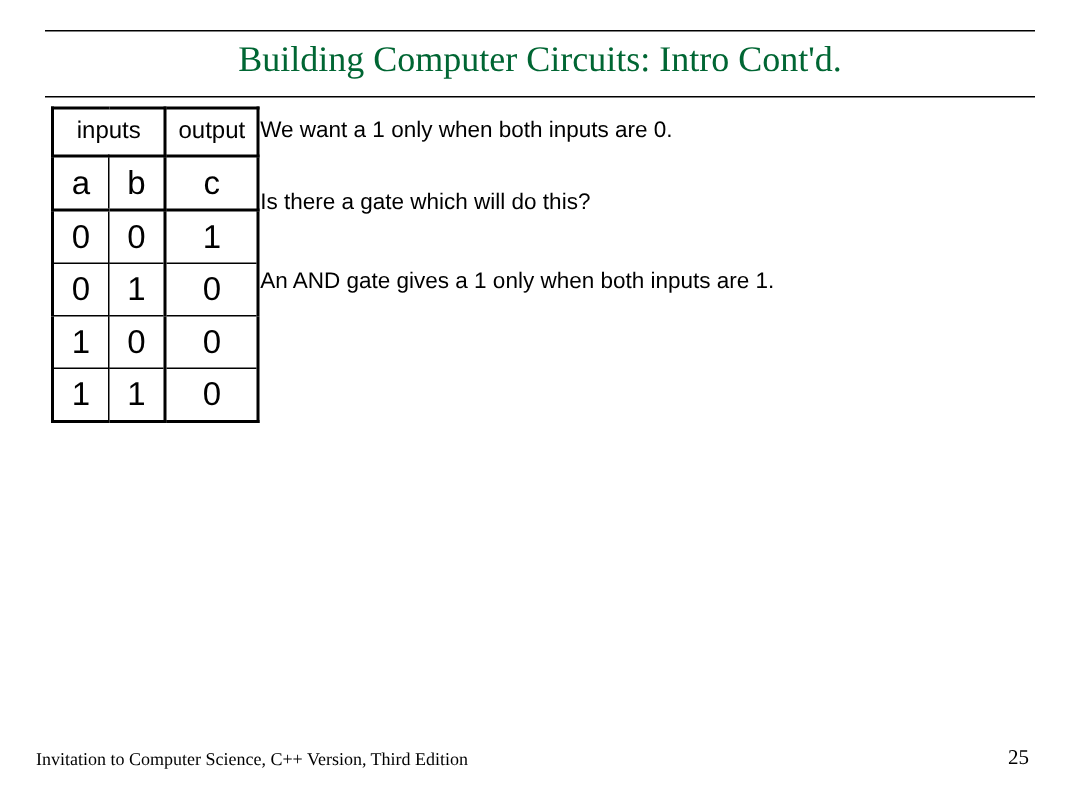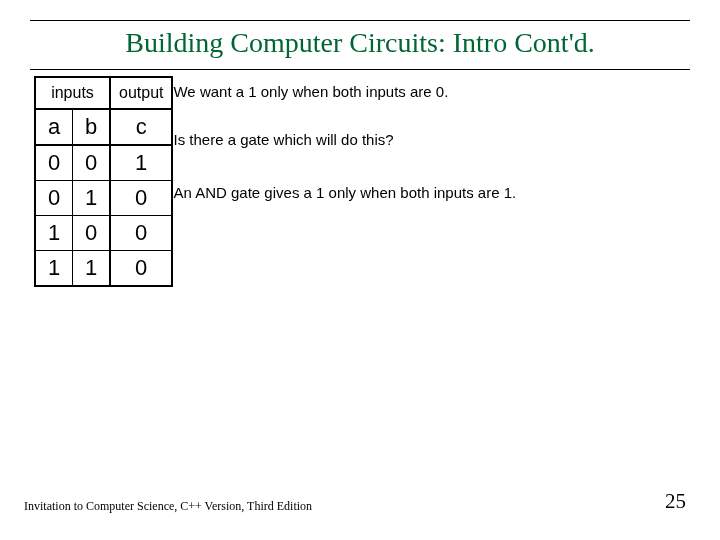--- a/index.html
+++ b/index.html
@@ -21,21 +21,21 @@
   }
   .title-wrap {
     border-top: 1px solid #000;
     border-bottom: 1px solid #000;
     padding: 6px 0 10px 0;
     text-align: center;
     margin-bottom: 6px;
   }
   .title {
     color: #006633;
-    font-size: 28px;
+    font-size: 24px;
     font-weight: normal;
   }
   .section-ref {
     text-align: right;
     font-family: Arial, sans-serif;
     font-size: 16px;
     font-weight: bold;
     margin: 4px 10px 12px 0;
   }
   .content {
@@ -88,21 +88,21 @@
     position: absolute;
     left: 24px;
     bottom: 26px;
     font-size: 12px;
     font-family: "Times New Roman", serif;
   }
   .pagenum {
     position: absolute;
     right: 34px;
     bottom: 26px;
-    font-size: 21px;
+    font-size: 14px;
     font-family: "Times New Roman", serif;
   }
 </style>
 </head>
 <body>
 
 <div class="slide">
 
   <div class="title-wrap">
     <span class="title">Building Computer Circuits: Intro Cont'd.</span>

